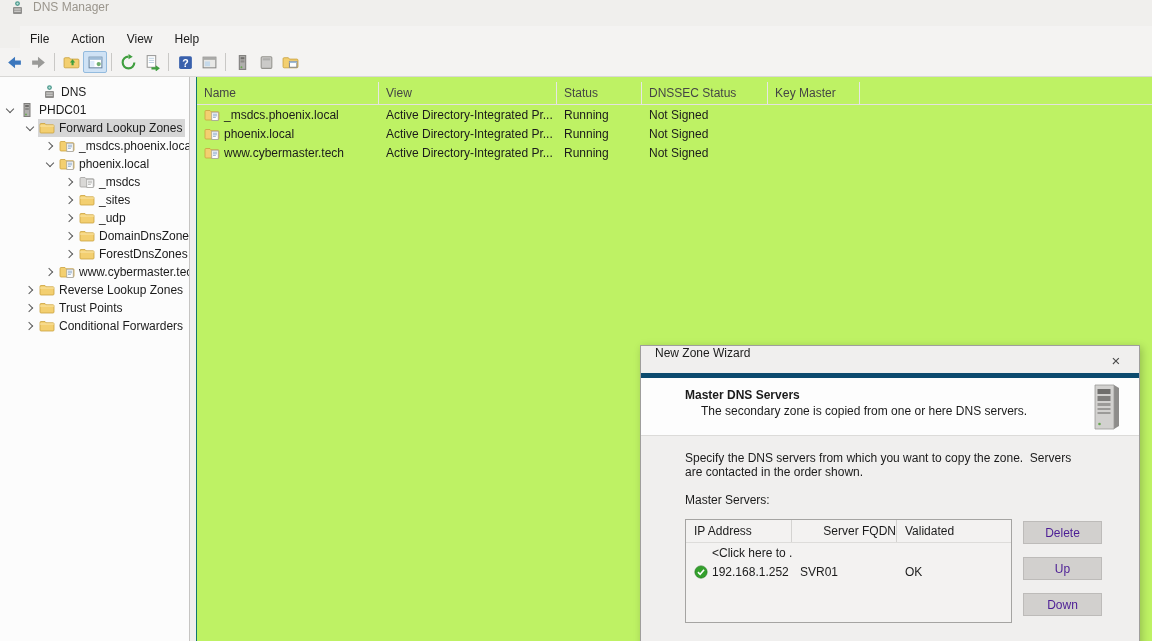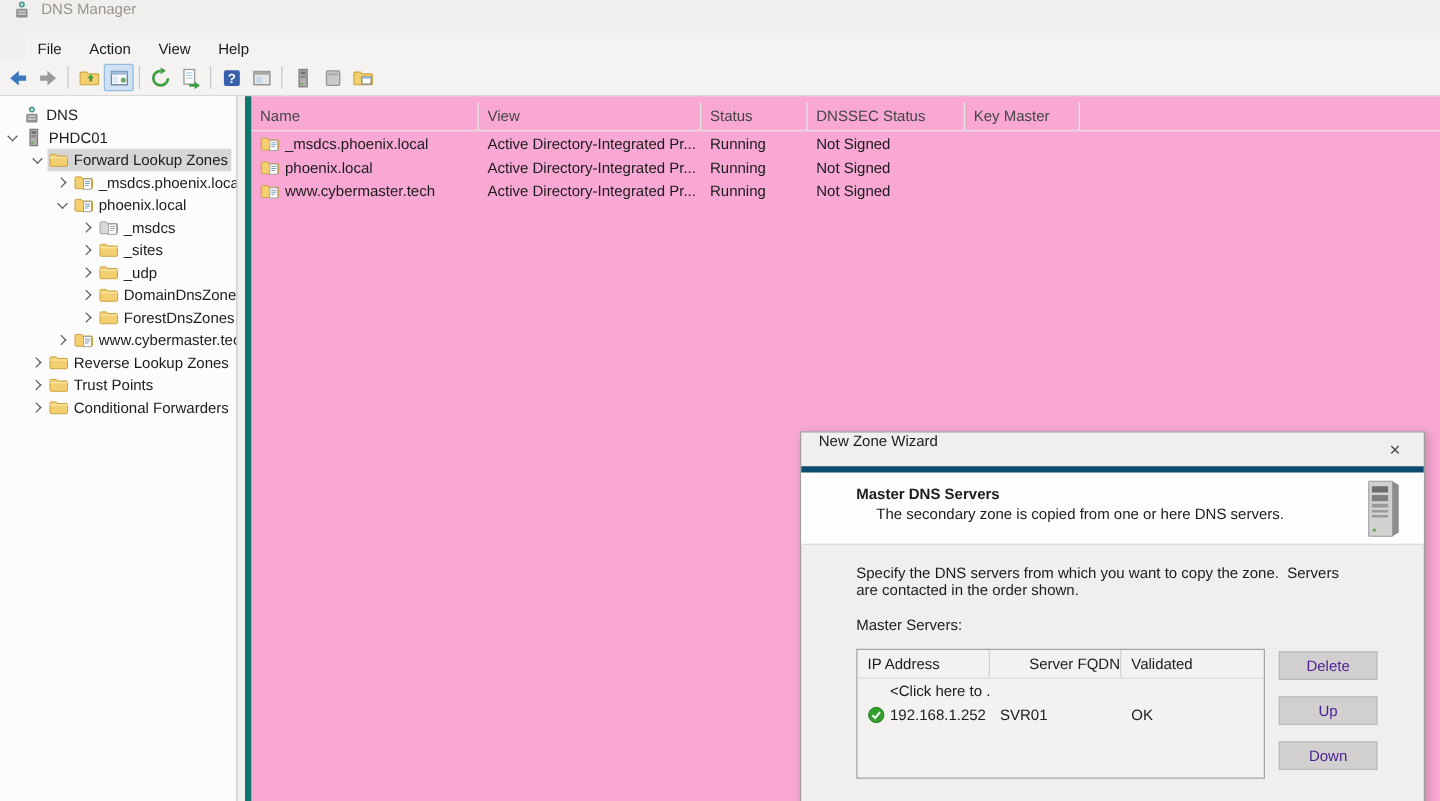--- a/index.html
+++ b/index.html
@@ -19,34 +19,34 @@
   .tbtn{width:24px;height:22px;display:flex;align-items:center;justify-content:center;border-radius:2px;}
   .tbtn.active{background:#cfe2f5;border:1px solid #94bbde;width:22px;height:20px;}
   .tsep{width:1px;height:18px;background:#c9c8c6;margin:0 4px;}
   .tbtn svg{width:17px;height:17px;}
 
   
   .content{position:absolute;top:77px;left:0;right:0;bottom:0;}
   .tree-pane{position:absolute;top:0;bottom:0;left:0;width:190px;background:#fcfcfc;
              border-right:1px solid #c6c5c3;overflow:hidden;padding-top:6px;box-sizing:border-box;}
   .gap{position:absolute;top:0;bottom:0;left:191px;width:5px;background:#f0efed;}
-  .list-pane{position:absolute;top:0;bottom:0;left:196px;right:0;background:#f9a8d4;
-             border-left:5px solid #0f766e;overflow:hidden;}
+  .list-pane{position:absolute;top:0;bottom:0;left:196px;right:0;background:#bef264;
+             border-left:1px solid #0f766e;overflow:hidden;}
 
   
   .trow{height:18px;display:flex;align-items:center;white-space:nowrap;cursor:default;}
   .trow .chev{width:16px;display:flex;align-items:center;justify-content:center;flex:0 0 16px;}
   .chev i{display:block;width:5px;height:5px;border-right:1.4px solid #5c5c5c;border-bottom:1.4px solid #5c5c5c;}
   .chev.right i{transform:rotate(-45deg);margin-left:-2px;}
   .chev.down i{transform:rotate(45deg);margin-top:-2px;}
   .trow .ticon{width:16px;height:16px;margin-right:4px;flex:0 0 16px;}
   .trow .ticon svg{width:16px;height:16px;}
   .tsel{display:flex;align-items:center;padding:1px 3px 1px 1px;}
   .trow.selected .tsel{background:#d6d6d6;}
-  .lvl0{padding-left:0;text-align:center;} .lvl1{padding-left:2px;} .lvl2{padding-left:22px;}
+  .lvl0{padding-left:24px;text-align:center;} .lvl1{padding-left:2px;} .lvl2{padding-left:22px;}
   .lvl3{padding-left:42px;} .lvl4{padding-left:62px;}
 
   
   .lheader{display:flex;height:22px;margin-top:5px;border-bottom:1px solid #e3e2e0;}
   .lh{box-sizing:border-box;padding:4px 0 0 7px;color:#454545;border-right:1px solid #e7e6e4;
       white-space:nowrap;overflow:hidden;}
   .lrow{display:flex;height:19px;align-items:center;white-space:nowrap;}
   .lc{box-sizing:border-box;padding-left:7px;overflow:hidden;display:flex;align-items:center;}
   .lc .ticon{width:16px;height:16px;margin-right:4px;flex:0 0 16px;}
   .lc .ticon svg{width:16px;height:16px;}

